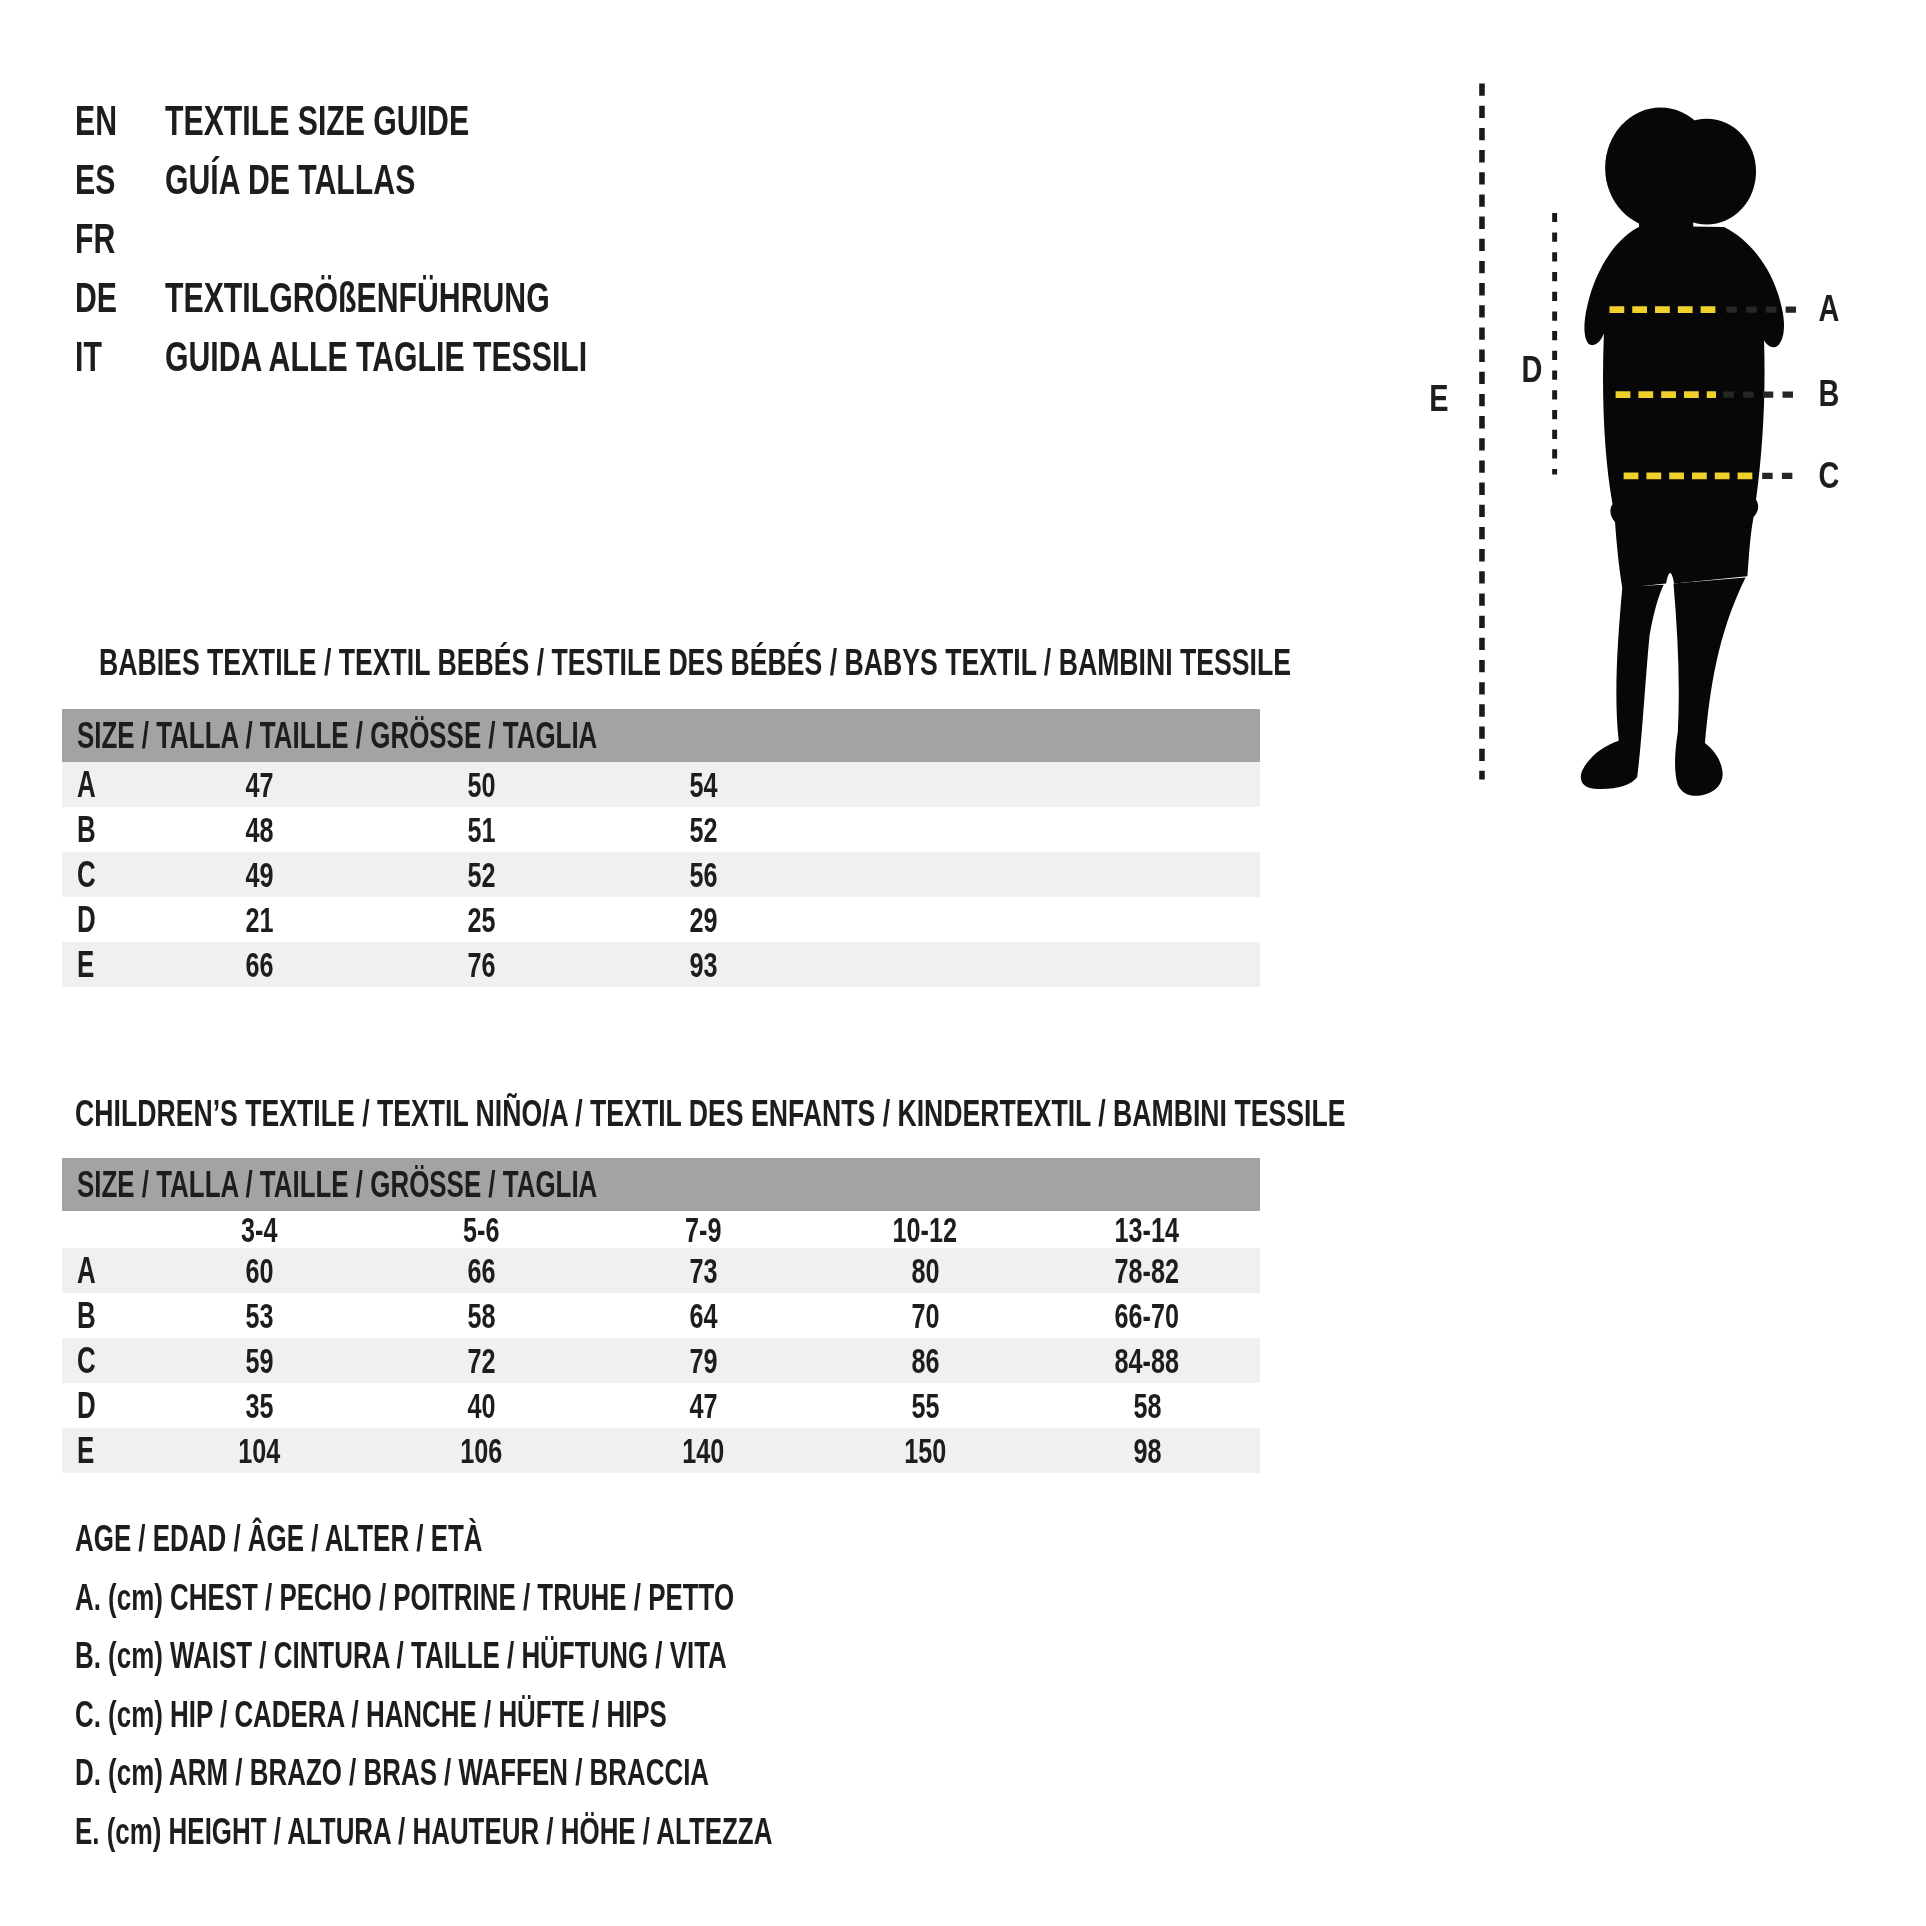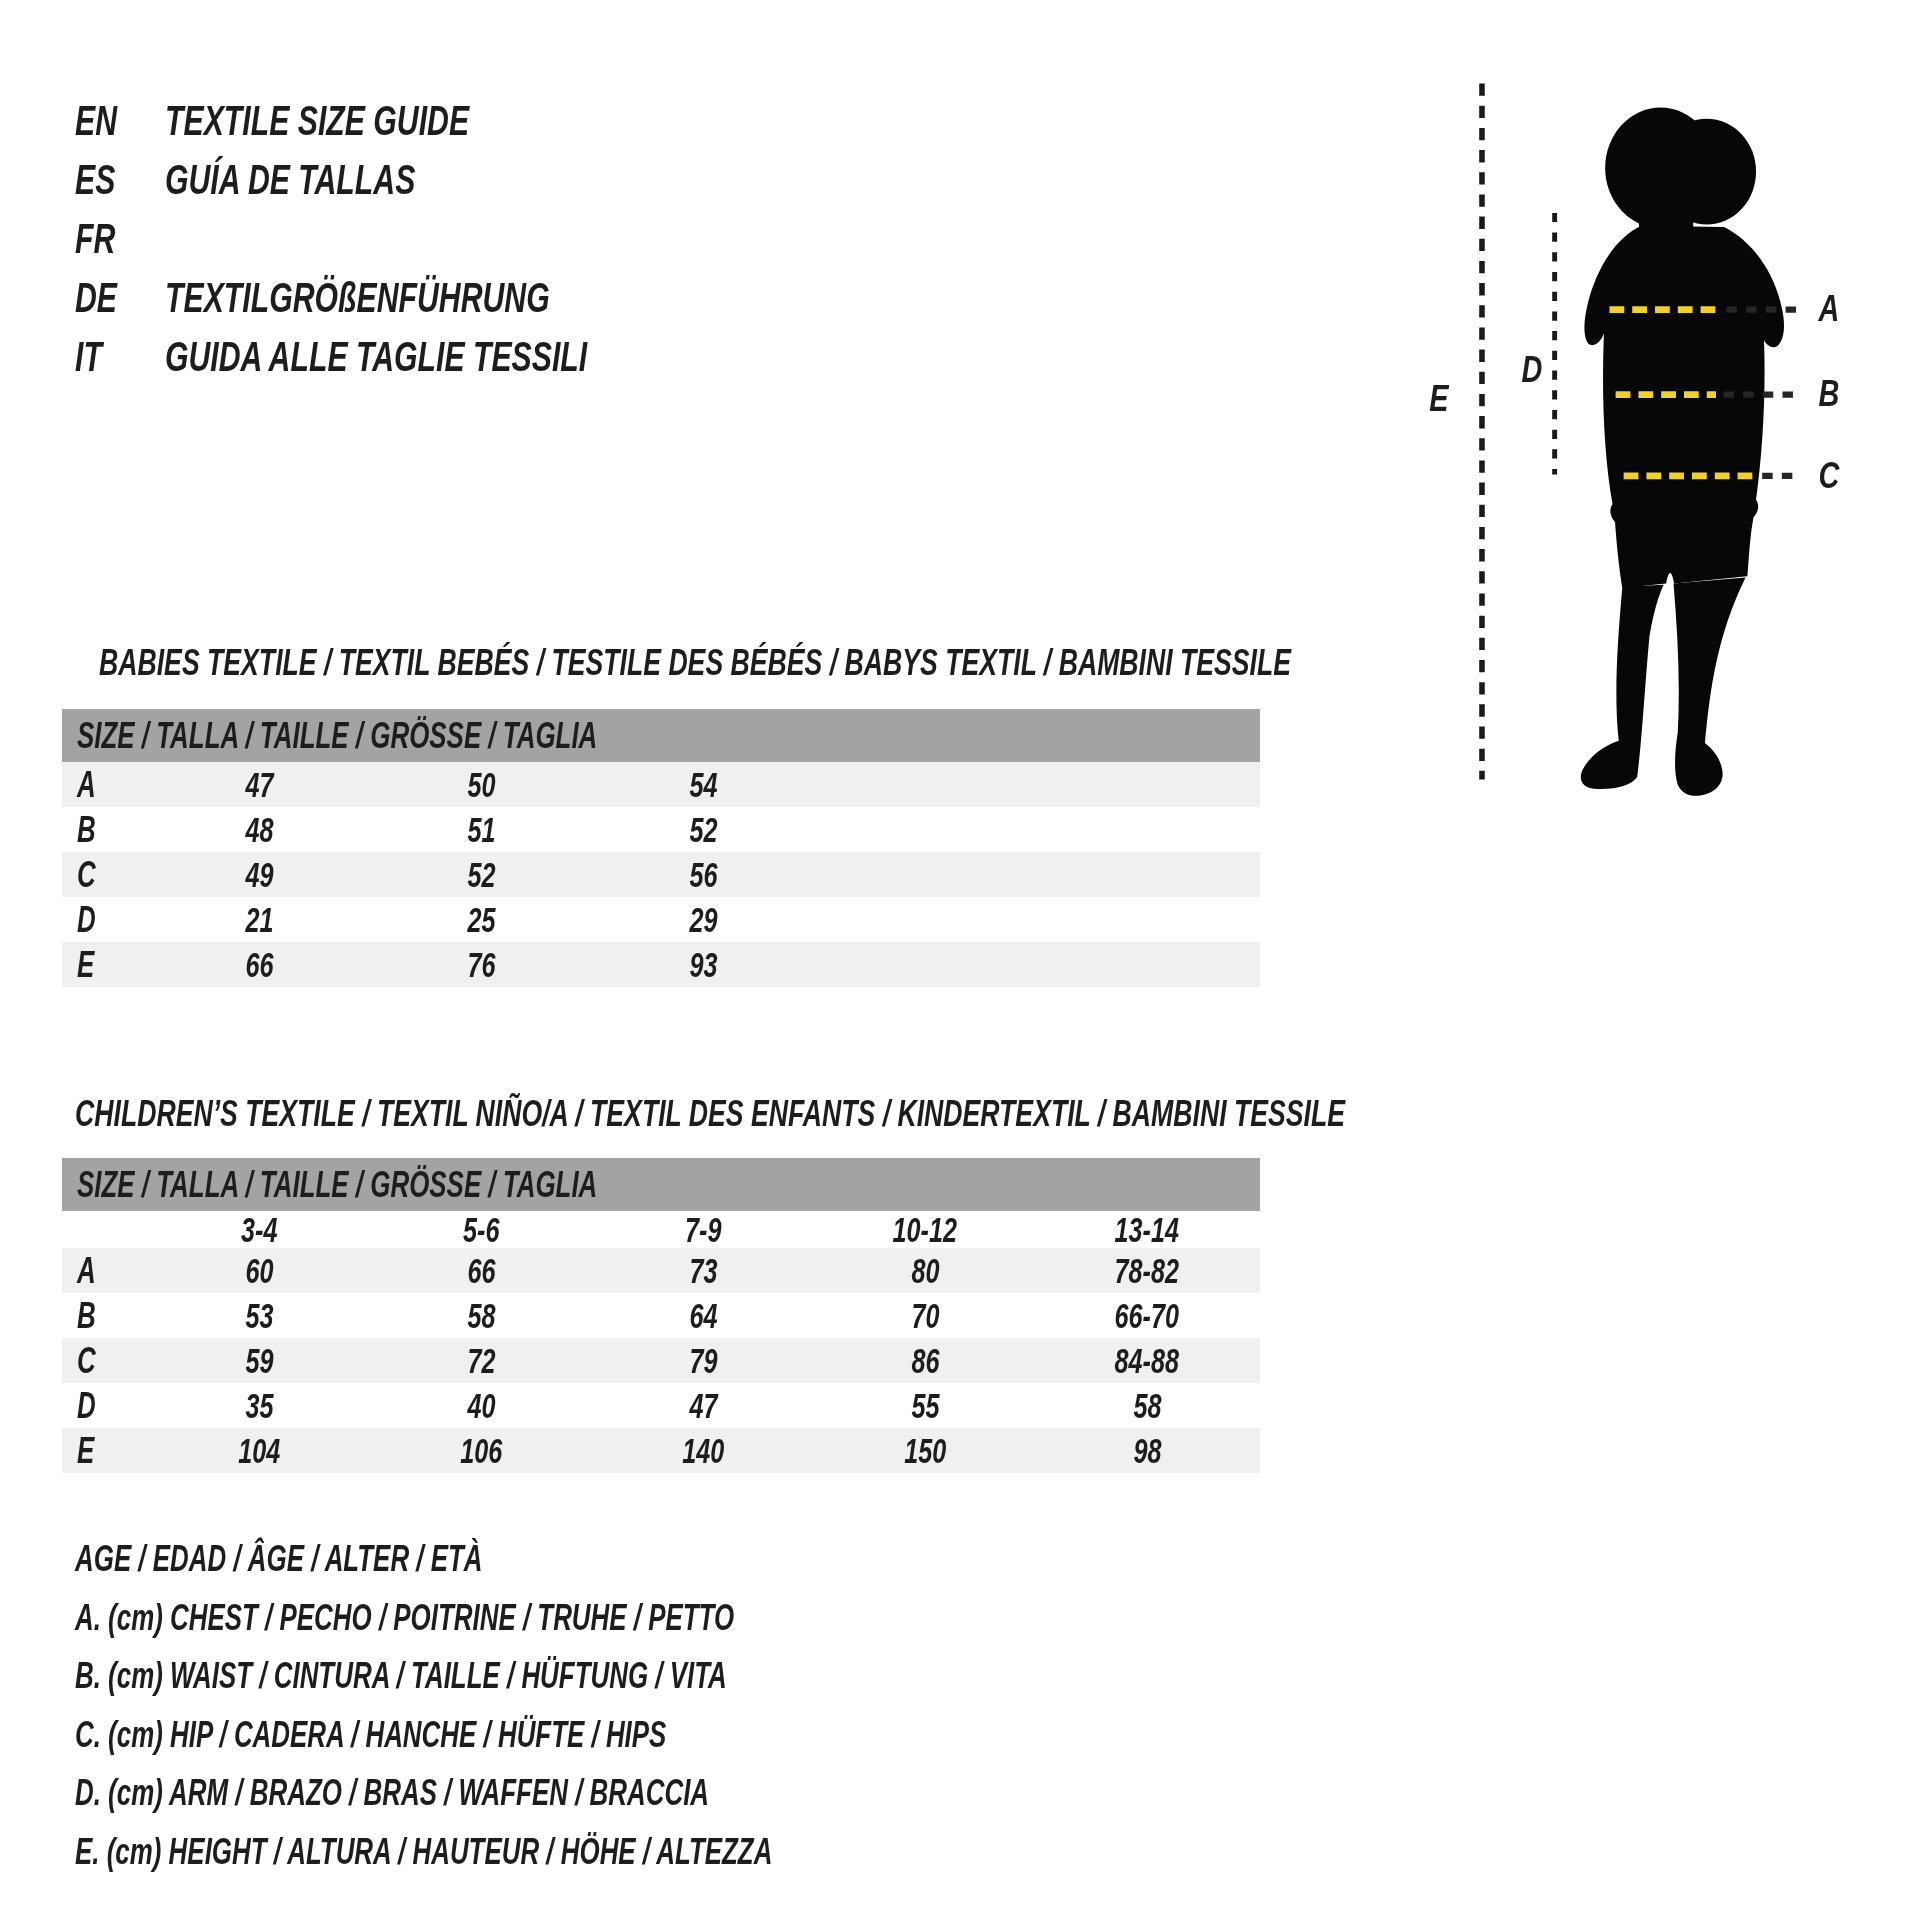--- a/index.html
+++ b/index.html
@@ -1,17 +1,17 @@
 <!DOCTYPE html>
 <html style="font-size:10px"><head>
 <meta charset="utf-8">
 <style>
   html,body{margin:0;padding:0;background:#ffffff;}
   body{font-family:"Liberation Sans", sans-serif; color:#1d1d1b; font-weight:700;}
-  .canvas{position:relative;width:1926px;height:1926px;background:#ffffff;overflow:hidden;font-style:italic;}
+  .canvas{position:relative;width:1926px;height:1926px;background:#ffffff;overflow:hidden;}
 
   
   .cond{display:inline-block;transform:scaleX(0.72);transform-origin:0 50%;white-space:nowrap;}
   .cond-c{display:inline-block;transform:scaleX(0.72);transform-origin:50% 50%;white-space:nowrap;}
 
   
   .lang-block{position:absolute;left:75px;top:91px;}
   .lang-row{display:flex;height:59px;align-items:center;}
   .lang-code{width:90px;font-size:42px;}
   .lang-title{font-size:42px;}
@@ -22,21 +22,21 @@
   
   .size-table{position:absolute;left:62px;width:1198px;}
   .table-bar{height:53px;background:#a3a3a3;display:flex;align-items:center;padding-left:15px;box-sizing:border-box;font-size:36px;}
   .trow{display:flex;align-items:center;height:45px;}
   .cols-row{height:37px;}
   .band{background:#f1f0ef;}
   .cell-label{width:86px;padding-left:15px;box-sizing:border-box;font-size:36px;}
   .cell{width:222px;text-align:center;font-size:35px;}
 
   
-  .legend-line{position:absolute;left:75px;height:43px;display:flex;align-items:center;font-size:36px;margin-top:20px;}
+  .legend-line{position:absolute;left:75px;height:43px;display:flex;align-items:center;font-size:36px;}
 
   
   .figure-svg{position:absolute;left:1405px;top:62px;width:521px;height:739px;}
   .fig-label{position:absolute;font-size:37px;transform:translate(-50%,-50%) scaleX(0.78);white-space:nowrap;color:#1d1d1b;}
 </style>
 </head>
 <body>
 
 <div class="canvas">
 

